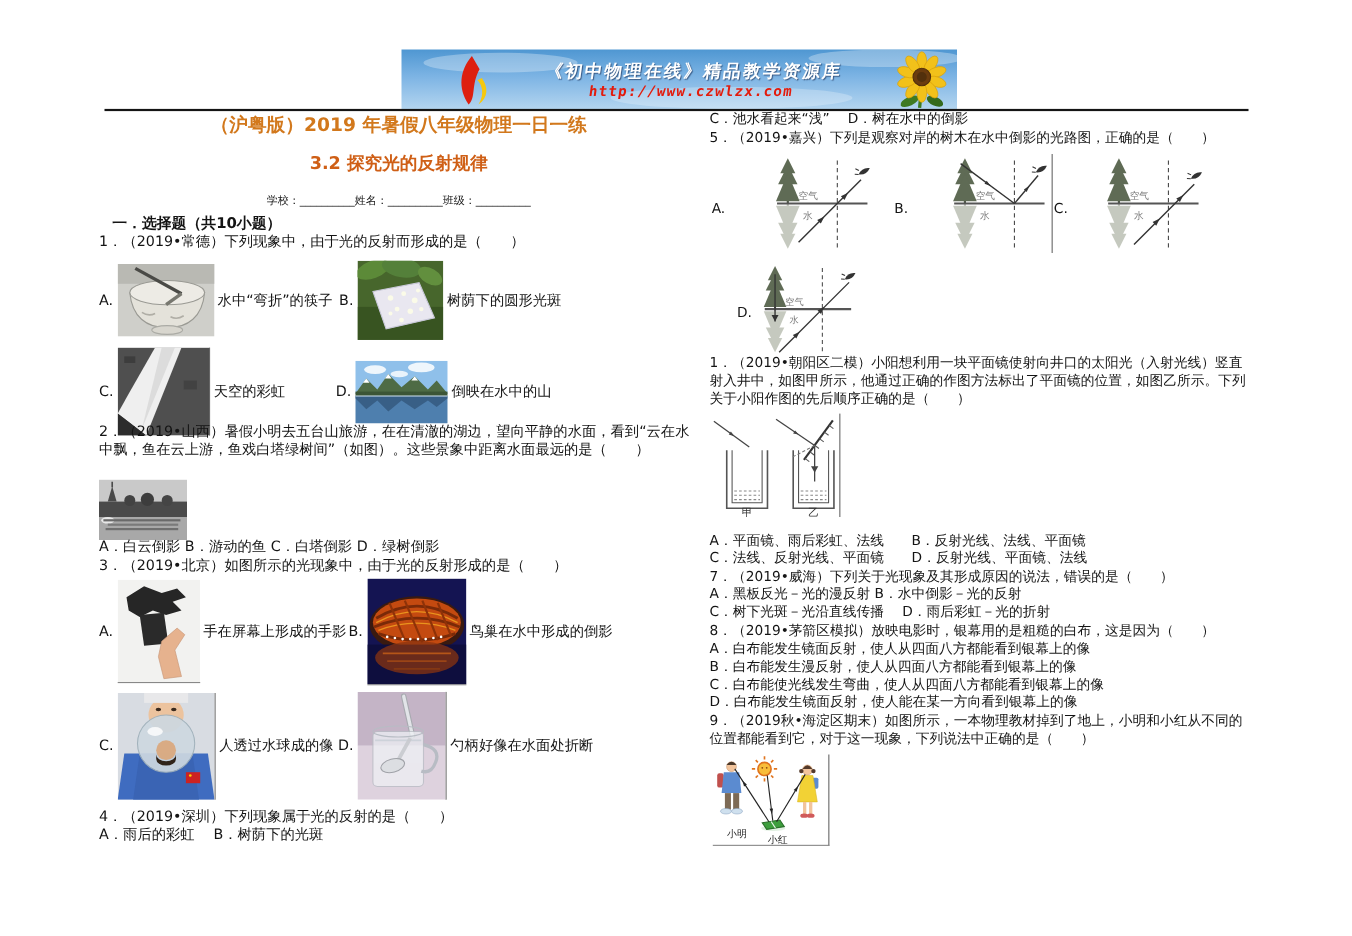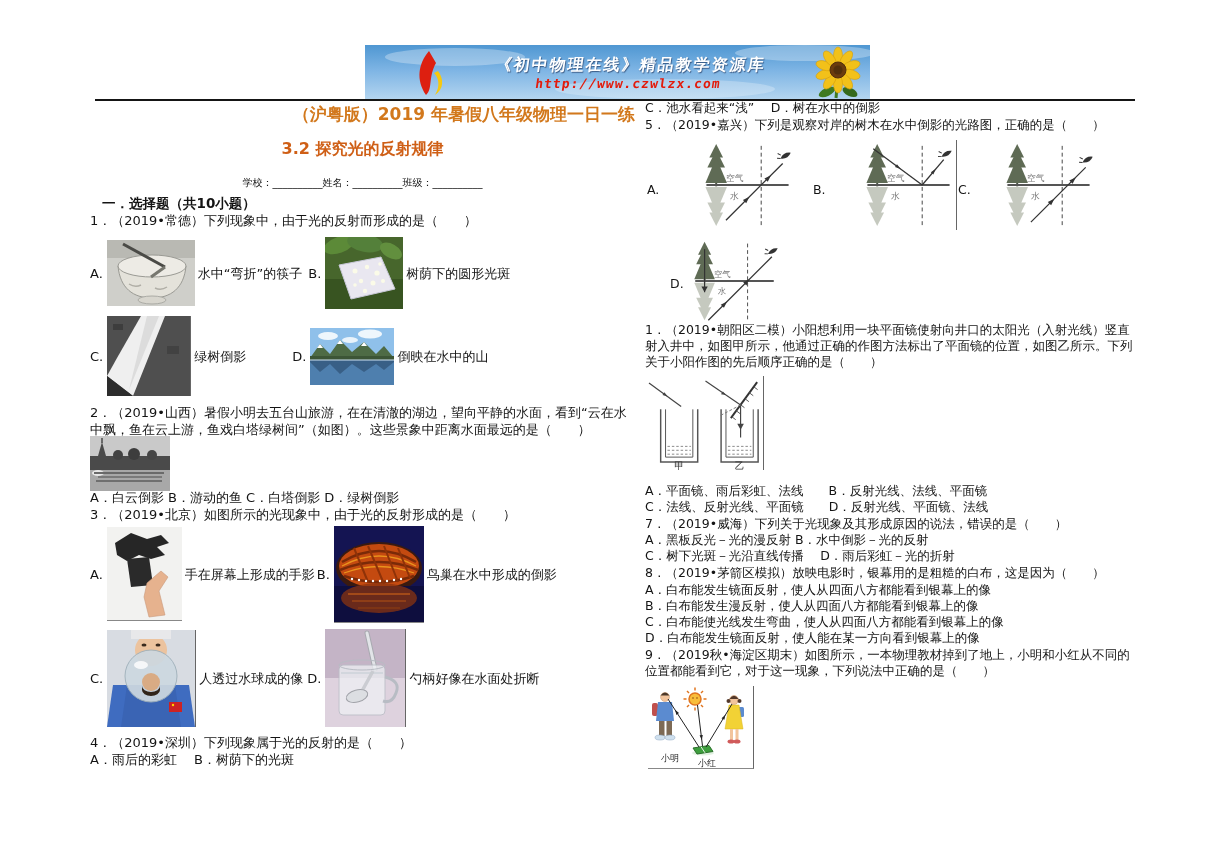--- a/index.html
+++ b/index.html
@@ -15,21 +15,21 @@
   .cap{margin-left:3px;}
   svg{display:block;}
   .banner{left:365px;top:45px;width:505px;height:55px;display:flex;align-items:center;
           background:linear-gradient(180deg,#4f97d2 0%,#7db4e4 45%,#b5d6f0 100%);overflow:hidden;}
   .banner-text{flex:1;text-align:center;transform:skewX(-8deg);}
   .banner-title{color:#ffffff;font-weight:bold;font-size:16px;letter-spacing:2px;
                 text-shadow:1px 1px 1px rgba(20,40,80,.65);}
   .banner-url{color:#e31b0c;font-weight:bold;font-size:13px;letter-spacing:1px;
               font-family:"DejaVu Sans Mono","Liberation Mono",monospace;}
   .rule{left:95px;top:99px;width:1040px;height:2px;background:#151515;}
-  .title{color:#d2781c;font-size:17px;font-weight:bold;text-align:right;}
+  .title{color:#d2781c;font-size:17px;font-weight:bold;}
   .subtitle{color:#cf5f16;font-size:16px;font-weight:bold;}
   .br{border-right:1px solid #666;}
   .bb{border-bottom:1px solid #888;}
 </style>
 </head>
 <body>
 
 <div class="page">
 
   <div class="abs banner">
@@ -115,40 +115,40 @@
   <div class="abs lc row" style="left:90px;top:314px;height:84px">
     <span class="optlabel">C.</span>
     <svg class="br" width="83" height="80" viewBox="0 0 83 80">
       <rect width="83" height="80" fill="#4f4f4f"></rect>
       <rect x="6" y="8" width="10" height="6" fill="#3d3d3d"></rect>
         <rect x="60" y="30" width="12" height="8" fill="#424242"></rect>
       <polygon points="34,0 58,0 26,80 0,60 10,42" fill="#efefef"></polygon>
       <polygon points="40,0 52,0 22,74" fill="#cfcfcf" opacity="0.6"></polygon>
       <polygon points="0,60 26,80 0,80" fill="#2c2c2c"></polygon>
     </svg>
-    <span class="cap" style="margin-right:46px">绿树倒影</span>
+    <span class="cap" style="margin-right:46px">天空的彩虹</span>
     <span class="optlabel">D.</span>
     <svg width="84" height="57" viewBox="0 0 84 57">
       <rect width="84" height="30" fill="#8fc0ea"></rect>
       <ellipse cx="18" cy="8" rx="10" ry="4" fill="#fff" opacity="0.85"></ellipse>
         <ellipse cx="60" cy="6" rx="12" ry="4.5" fill="#fff" opacity="0.85"></ellipse>
         <ellipse cx="40" cy="12" rx="8" ry="3" fill="#fff" opacity="0.8"></ellipse>
       <polygon points="0,30 10,16 20,26 30,12 42,24 54,14 66,26 74,18 84,30" fill="#4e6b45"></polygon>
       <polygon points="27,16 30,12 33,16" fill="#fff"></polygon>
         <polygon points="51,18 54,14 57,18" fill="#fff"></polygon>
         <polygon points="7,20 10,16 13,20" fill="#fff"></polygon>
       <rect y="28" width="84" height="4" fill="#3c5536"></rect>
       <rect y="32" width="84" height="25" fill="#4e7fae"></rect>
       <polygon points="0,34 10,44 20,36 30,46 42,36 54,44 66,36 74,42 84,34 84,32 0,32" fill="#35597f" opacity="0.85"></polygon>
       <line x1="0" y1="32" x2="84" y2="32" stroke="#cfe3f2" stroke-width="1"></line>
     </svg>
     <span class="cap">倒映在水中的山</span>
   </div>
 
-  <div class="abs lc" style="left:90px;top:404px">2．（2019•山西）暑假小明去五台山旅游，在在清澈的湖边，望向平静的水面，看到“云在水中飘，鱼在云上游，鱼戏白塔绿树间”（如图）。这些景象中距离水面最远的是（　　）</div>
+  <div class="abs lc" style="left:90px;top:384px">2．（2019•山西）暑假小明去五台山旅游，在在清澈的湖边，望向平静的水面，看到“云在水中飘，鱼在云上游，鱼戏白塔绿树间”（如图）。这些景象中距离水面最远的是（　　）</div>
   <svg class="abs" style="left:90px;top:436px" width="80" height="55" viewBox="0 0 80 55">
     <rect width="80" height="55" fill="#c9c9c9"></rect>
     <rect y="20" width="80" height="14" fill="#4a4a4a"></rect>
     <polygon points="12,6 16,20 8,20" fill="#4a4a4a"></polygon>
       <line x1="12" y1="2" x2="12" y2="7" stroke="#4a4a4a" stroke-width="1.5"></line>
     <circle cx="28" cy="19" r="5" fill="#424242"></circle>
       <circle cx="44" cy="18" r="6" fill="#3d3d3d"></circle>
       <circle cx="62" cy="19" r="5" fill="#454545"></circle>
     <rect y="34" width="80" height="21" fill="#a8a8a8"></rect>
     <ellipse cx="8" cy="37" rx="6" ry="3" fill="#e8e8e8"></ellipse>

